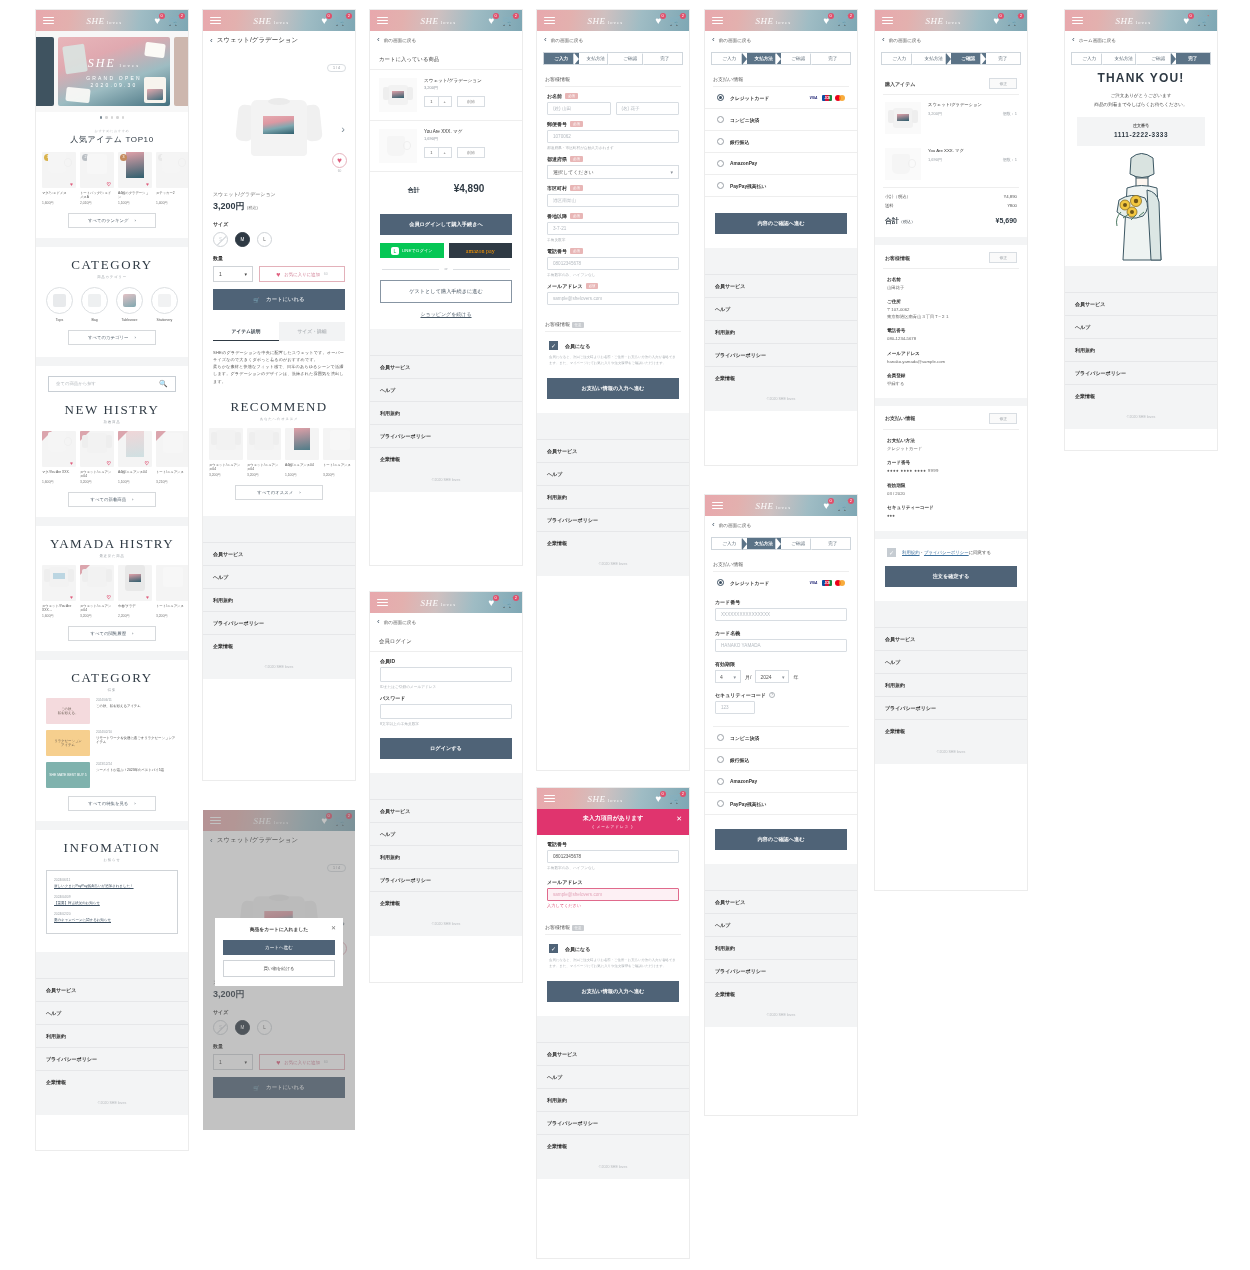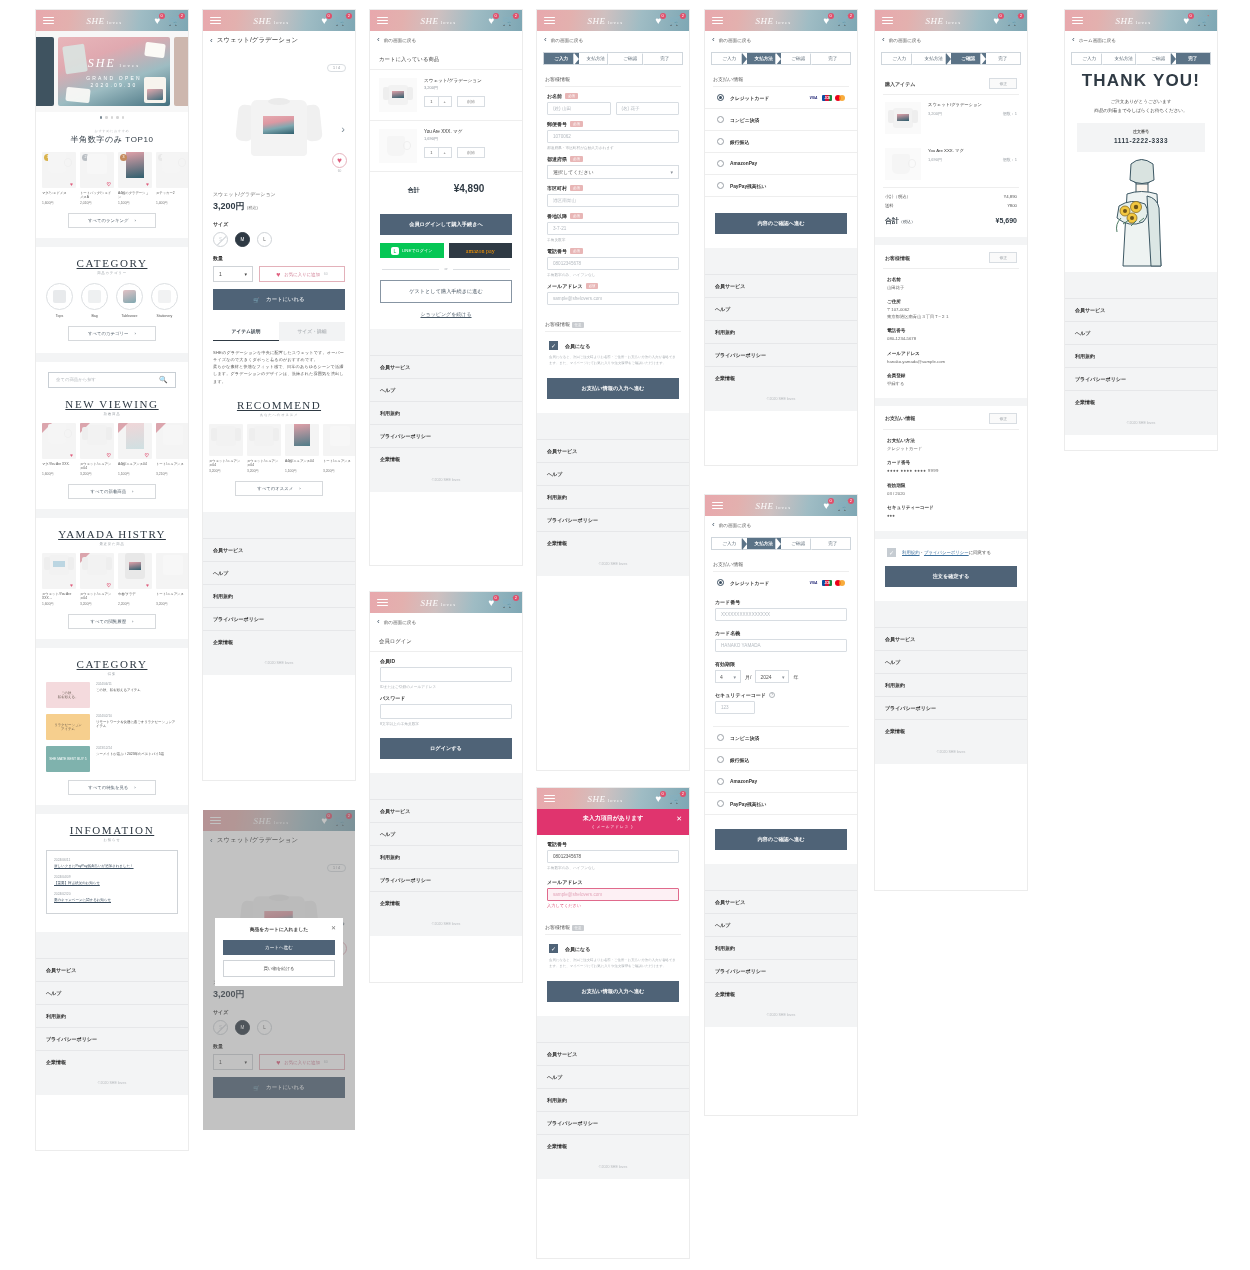--- a/index.html
+++ b/index.html
@@ -128,21 +128,21 @@
   .hero-main .deco4{position:absolute; right:4px; bottom:3px; width:22px;height:26px;background:#f7f4ee;border-radius:2px;}
   .hero-main .deco5{position:absolute; right:7px; bottom:6px; width:16px;height:11px;background:linear-gradient(160deg,#e3a9ae,#3f6f7d);border-radius:1px;}
   .hero-side2 { width:22px; height:69px; background:#cdb7ae; flex:0 0 22px; margin-right:-8px; border-radius:2px;}
   .dots { display:flex; gap:3px; justify-content:center; margin-top:4px;}
   .dots i { width:2.6px;height:2.6px;border-radius:50%;background:#d6d6d6;display:block;}
   .dots i.on { background:#7b8a95; }
 
   .sect-title { text-align:center; margin-top:10px;}
   .sect-title .en { font-size:3.2px; color:#b9bcc0; letter-spacing:.6px;}
   .sect-title .jp { font-size:8px; color:#2f3a44; letter-spacing:.6px; margin-top:1px;}
-  .sect-title .jp.small { font-size:11px;text-decoration:underline; }
+  .sect-title .jp.small { font-size:13px; }
   .sect-title .sub { font-size:3.4px; color:#9aa0a6; margin-top:2px; letter-spacing:.8px;}
 
   .prow { display:flex; gap:4px; padding:7px 6px 0; overflow:hidden;}
   .pcard { flex:0 0 34px; }
   .pthumb { height:36px; background:#f4f4f4; position:relative; border-radius:1px; overflow:hidden;}
   .pthumb .rank { position:absolute; top:2px; left:2px; width:7px;height:7px;border-radius:50%;
     font-size:3.6px; display:flex;align-items:center;justify-content:center;color:#fff;}
   .r1{background:#d8b24b;} .r2{background:#b9bec3;} .r3{background:#c58b5e;} .r4{background:#e9e9e9;color:#999;}
   .pthumb .corner { position:absolute; top:0; left:0; width:0;height:0;
     border-top:10px solid #dba5ad; border-right:10px solid transparent;}
@@ -275,21 +275,21 @@
   .cf-pr { font-size:4px; color:#9aa0a6; margin-top:4px; display:flex; justify-content:space-between;}
   .sum { padding:4px 10px 0;}
   .sum .r { display:flex; justify-content:space-between; font-size:4.3px; color:#555; padding:2px 0;}
   .sum .r.big { font-size:7px; color:#2f3a44; font-weight:bold; padding-top:6px; align-items:baseline;}
   .sum .r.big .l small{font-size:4px; font-weight:normal;}
   .kv { padding:0 12px;}
   .kv .k { font-size:4.6px; color:#333; font-weight:bold; margin-top:8px;}
   .kv .v { font-size:4.3px; color:#666; margin-top:3px; line-height:1.5;}
 
   
-  .ty-title { text-align:center; font-size:17px; color:#2f3a44; letter-spacing:1.2px; font-weight:bold; }
+  .ty-title { text-align:center; font-size:12px; color:#2f3a44; letter-spacing:1.2px; font-weight:bold; }
   .ty-msg { text-align:center; font-size:4.6px; color:#444; line-height:1.9; margin-top:7px;}
   .ty-box { background:#f3f4f5; margin:8px 12px 0; padding:6px 0 8px; text-align:center;}
   .ty-box .l { font-size:4px; color:#555; font-weight:bold;}
   .ty-box .n { font-size:6.4px; color:#2f3a44; font-weight:bold; margin-top:3px; letter-spacing:.6px;}
   .ty-ill { height:120px; display:flex; align-items:flex-end; justify-content:center; }
 
   
   .overlay { position:absolute; inset:0; background:rgba(120,120,120,.45); }
   .modal { position:absolute; left:12px; right:12px; top:108px; background:#fff; padding:8px 8px 9px;}
   .modal .mt { font-size:4.8px; color:#333; text-align:center; font-weight:bold;}
@@ -348,21 +348,21 @@
     <div class="dots">
         <i class="on"></i>
         <i></i>
         <i></i>
         <i></i>
         <i></i>
       </div>
 
     <div class="sect-title">
       <div class="en">おすすめにおすすめ</div>
-      <div class="jp">半角数字のみ TOP10</div>
+      <div class="jp">人気アイテム TOP10</div>
     </div>
     <div class="prow">
       <div class="pcard">
         <div class="pthumb">
             <div class="rank r1">1</div>
             <div class="mini-mug" style="margin:auto">
               <div class="c"></div>
               <div class="h"></div>
             </div>
             <div class="heart">♥</div>
@@ -443,21 +443,21 @@
         <span>›</span>
       </div>
     <div class="gapbar" style="margin-top:12px;"></div>
 
     <div class="searchbar">
       <span>全ての商品から探す</span>
       <span class="mag">🔍</span>
     </div>
 
     <div class="sect-title">
-      <div class="jp small" style="font-family:'Liberation Serif',serif;letter-spacing:1.6px">NEW VIEWING</div>
+      <div class="jp small" style="font-family:'Liberation Serif',serif;letter-spacing:1.6px">NEW HISTRY</div>
       <div class="sub">新着商品</div>
     </div>
     <div class="prow">
       <div class="pcard">
           <div class="pthumb">
             <div class="corner"></div>
             <div class="mini-mug" style="margin:auto">
               <div class="c"></div>
               <div class="h"></div>
             </div>

